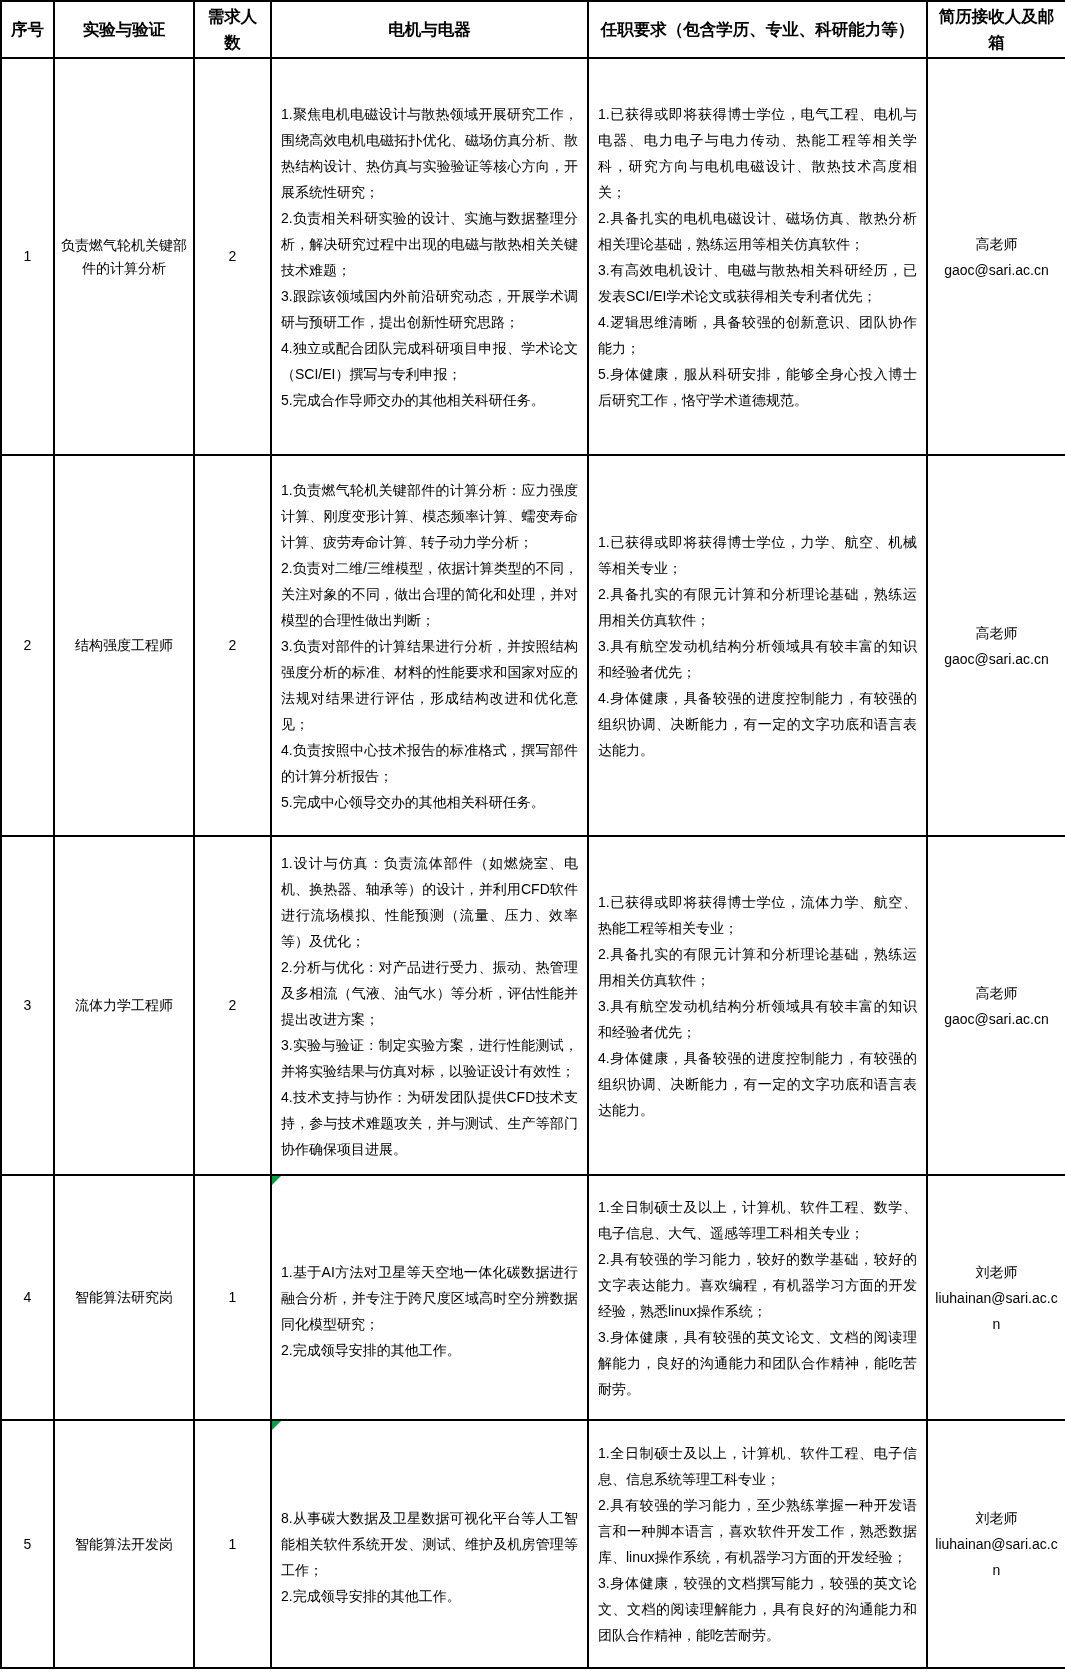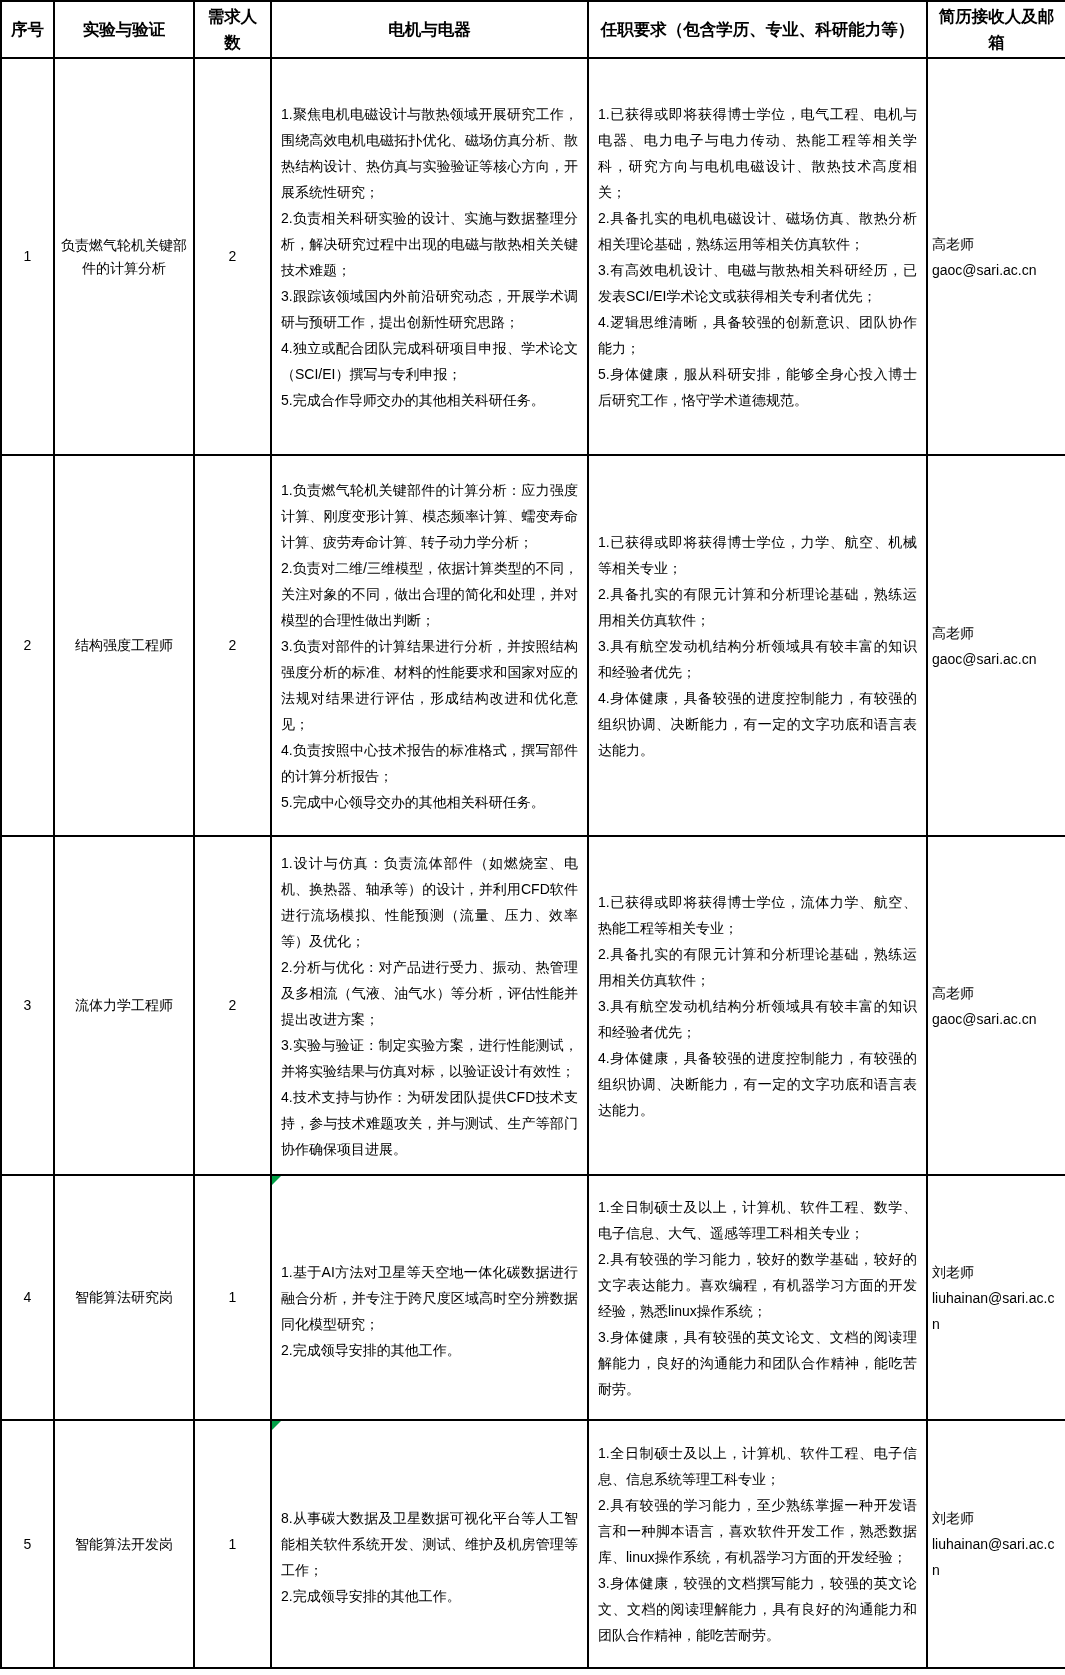--- a/index.html
+++ b/index.html
@@ -37,20 +37,21 @@
   }
   td.txt {
     text-align:justify;
     text-justify:inter-ideograph;
     white-space:pre-line;
     line-height:26px;
     padding:4px 9px;
     position:relative;
   }
   td.contact {
+    text-align:center;
     line-height:26px;
     padding:2px 4px;
   }
   .email { word-break:break-all; }
   .err-tri {
     position:absolute;
     top:0; left:0;
     width:0; height:0;
     border-top:9px solid #00a046;
     border-right:9px solid transparent;

